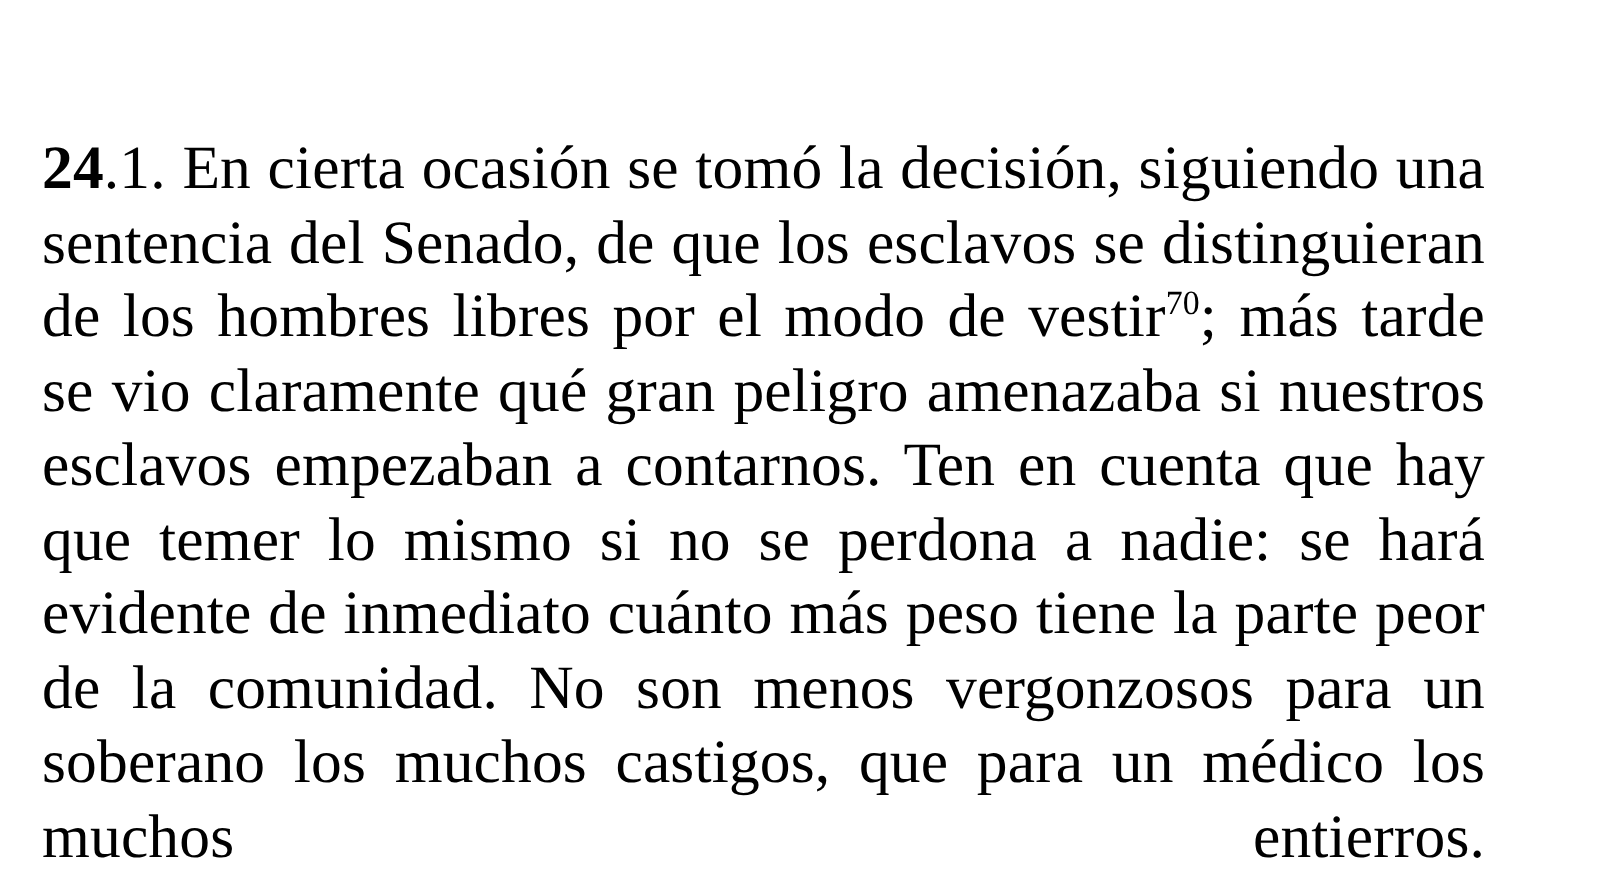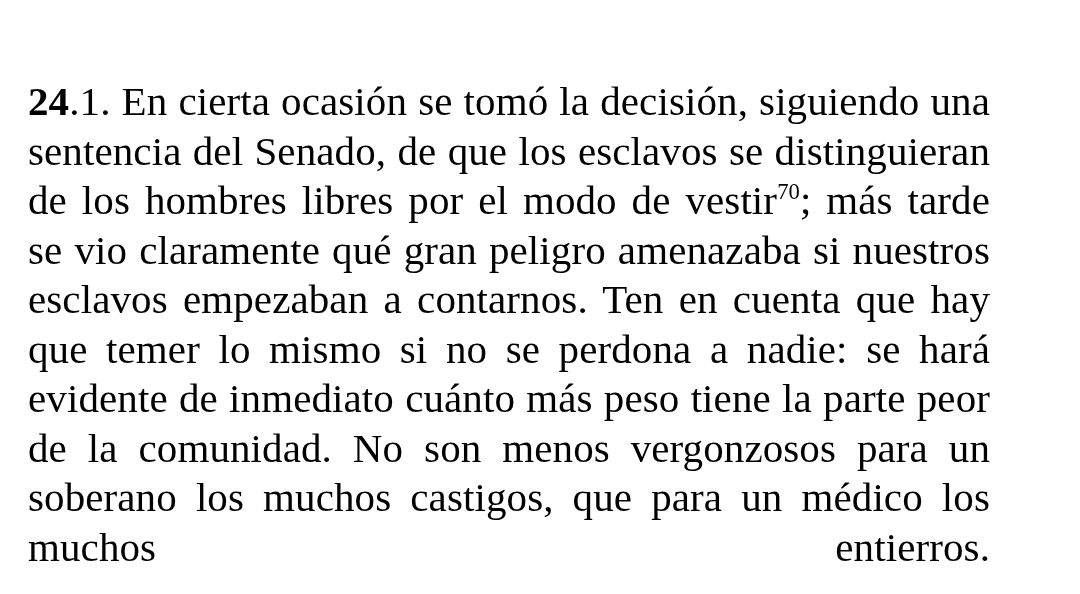--- a/index.html
+++ b/index.html
@@ -11,21 +11,21 @@
     width: 1080px;
     height: 594px;
     font-family: "Liberation Serif", "DejaVu Serif", serif;
     color: #000000;
     overflow: hidden;
   }
   .page {
     box-sizing: border-box;
     width: 1080px;
     height: 594px;
-    padding: 36px 90px 0 28px;
+    padding: 46px 90px 0 28px;
     background: #ffffff;
   }
   .paragraph {
     font-size: 41px;
     line-height: 49.5px;
     text-align: justify;
     text-justify: inter-word;
     letter-spacing: 0.1px;
     word-spacing: 0.5px;
     hyphens: manual;

